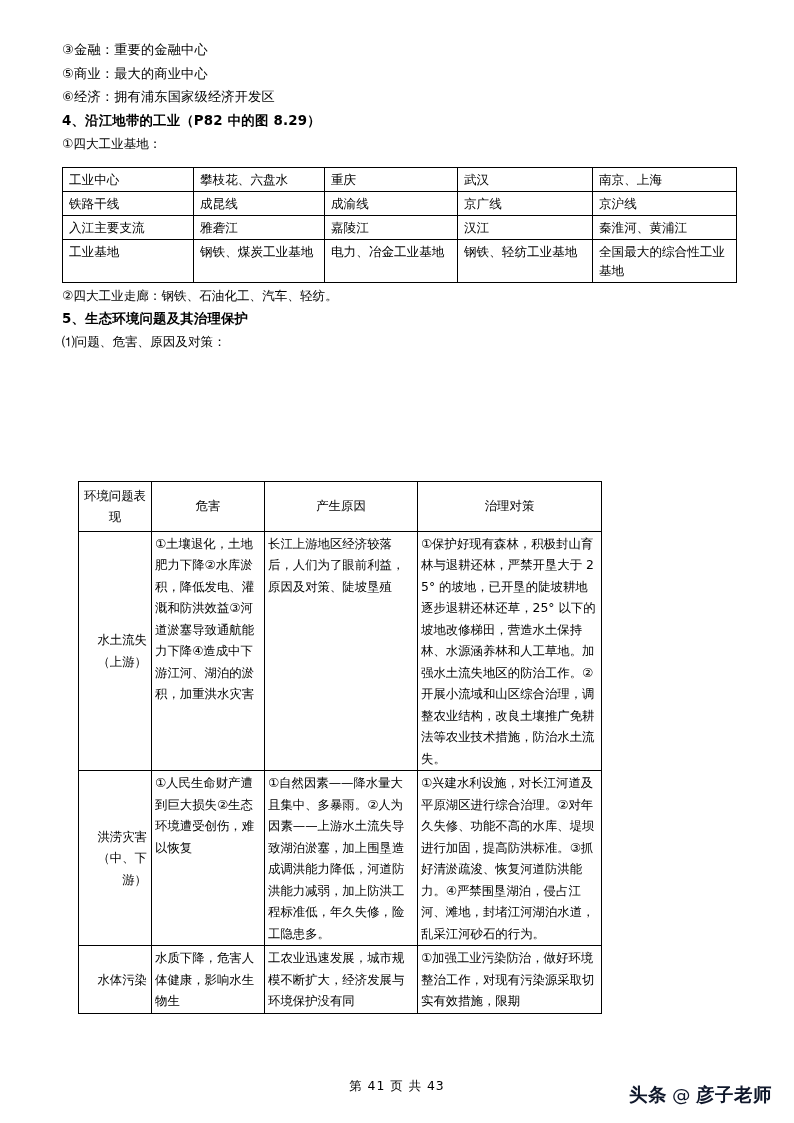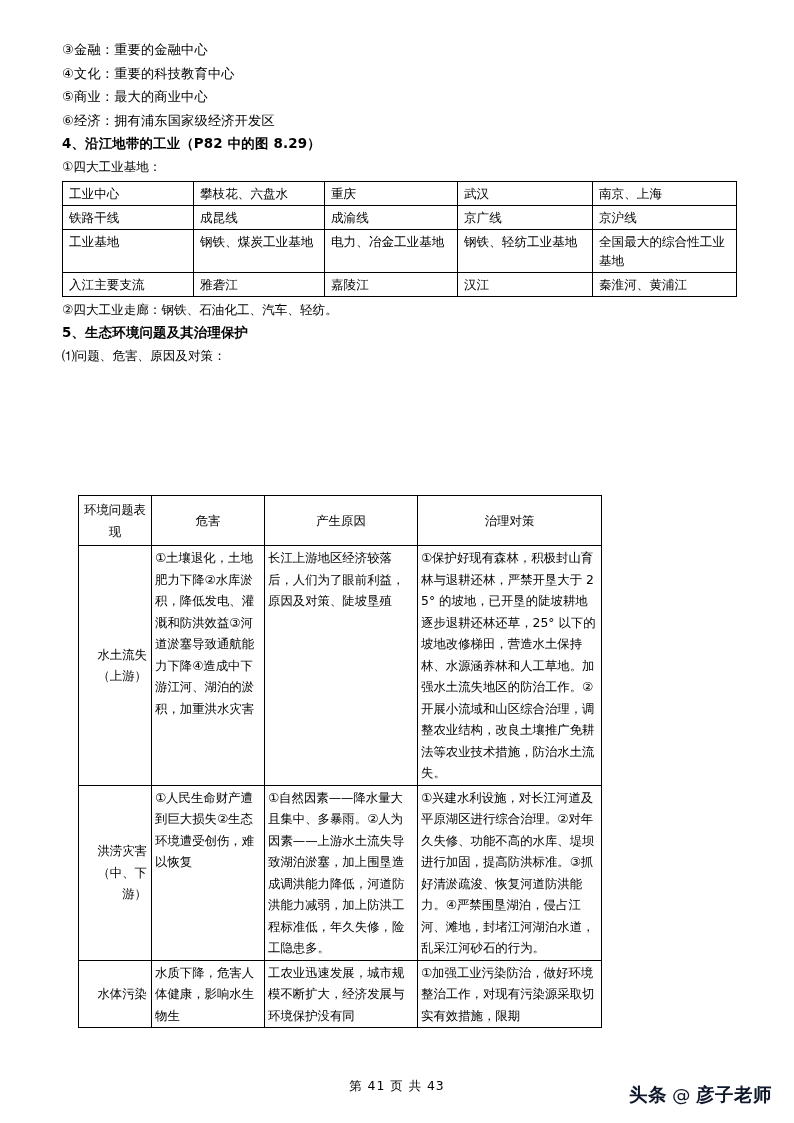--- a/index.html
+++ b/index.html
@@ -39,21 +39,21 @@
   .line-small {
     font-size: 12.6px;
     line-height: 22px;
     white-space: nowrap;
   }
 
   
   table.t1 {
     border-collapse: collapse;
     width: 619px;
-    margin-top: 3px;
+    margin-top: 12px;
     table-layout: fixed;
   }
   table.t1 td {
     border: 1px solid #000;
     font-size: 12.6px;
     line-height: 19px;
     padding: 2px 4px 2px 6px;
     vertical-align: top;
     word-break: break-all;
   }
@@ -121,21 +121,20 @@
   }
   .watermark .at { font-weight: normal; }
 </style>
 </head>
 <body>
 
 <div class="page">
 
   <div>
     <div class="line">③金融：重要的金融中心</div>
-    <div class="line">④文化：重要的科技教育中心</div>
     <div class="line">⑤商业：最大的商业中心</div>
     <div class="line">⑥经济：拥有浦东国家级经济开发区</div>
   </div>
 
   <div class="line-bold">4、沿江地带的工业（P82 中的图 8.29）</div>
   <div class="line-small">①四大工业基地：</div>
 
   <table class="t1">
     <tbody>
       <tr>
@@ -146,33 +145,33 @@
         <td class="c4">南京、上海</td>
       </tr>
       <tr>
         <td class="c0">铁路干线</td>
         <td class="c1">成昆线</td>
         <td class="c2">成渝线</td>
         <td class="c3">京广线</td>
         <td class="c4">京沪线</td>
       </tr>
       <tr>
+        <td class="c0">入江主要支流</td>
+        <td class="c1">雅砻江</td>
+        <td class="c2">嘉陵江</td>
+        <td class="c3">汉江</td>
+        <td class="c4">秦淮河、黄浦江</td>
+      </tr>
+      <tr>
         <td class="c0">工业基地</td>
         <td class="c1">钢铁、煤炭工业基地</td>
         <td class="c2">电力、冶金工业基地</td>
         <td class="c3">钢铁、轻纺工业基地</td>
         <td class="c4">全国最大的综合性工业基地</td>
       </tr>
-      <tr>
-        <td class="c0">入江主要支流</td>
-        <td class="c1">雅砻江</td>
-        <td class="c2">嘉陵江</td>
-        <td class="c3">汉江</td>
-        <td class="c4">秦淮河、黄浦江</td>
-      </tr>
     </tbody>
   </table>
 
   <div class="line-small" style="margin-top:2px;">②四大工业走廊：钢铁、石油化工、汽车、轻纺。</div>
   <div class="line-bold">5、生态环境问题及其治理保护</div>
   <div class="line-small">⑴问题、危害、原因及对策：</div>
 
   <div class="gap-block"></div>
 
   <table class="t2" style="margin-left:16px;">

